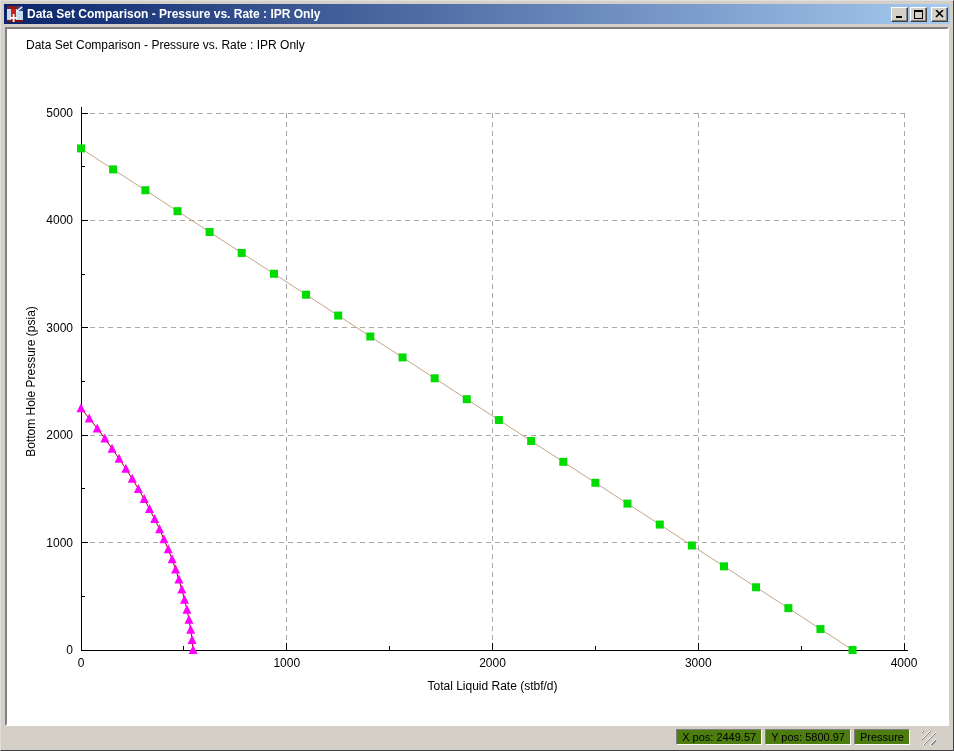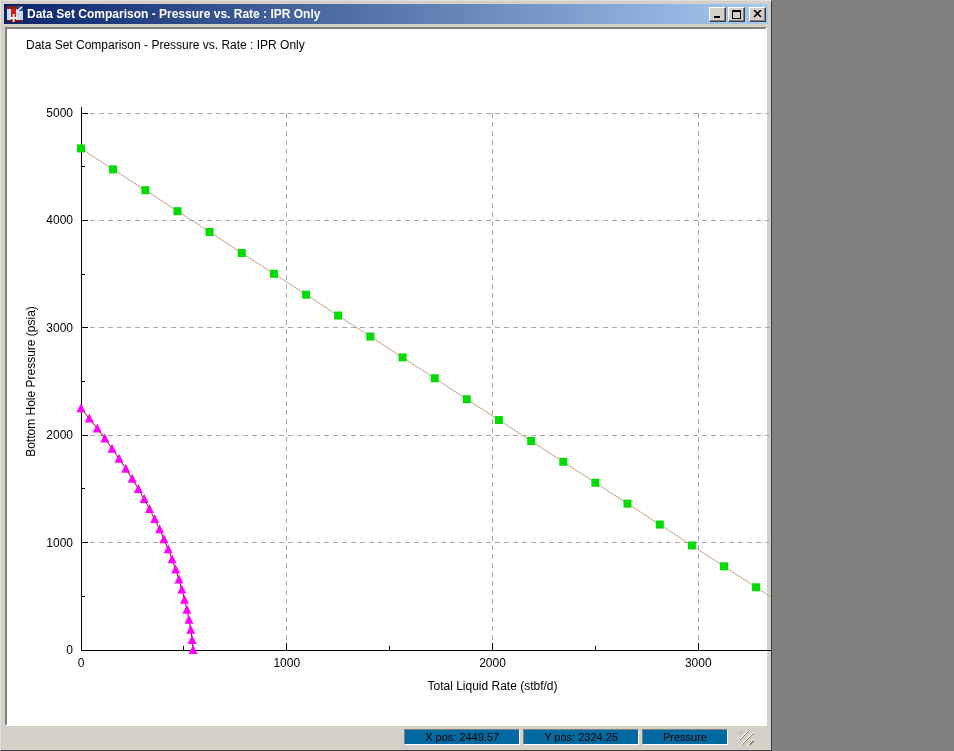--- a/index.html
+++ b/index.html
@@ -1,18 +1,18 @@
 <!DOCTYPE html>
 <html><head>
 <meta charset="utf-8">
 <style>
   html,body{margin:0;padding:0;background:#808080;}
   *{box-sizing:border-box;}
   .window{
-    position:relative;width:772px;height:751px;background:#D4D0C8;
+    position:relative;width:954px;height:751px;background:#D4D0C8;
     border-top:1px solid #DFDFDF;border-left:1px solid #DFDFDF;
     border-right:1px solid #404040;border-bottom:1px solid #404040;
     font-family:"Liberation Sans",sans-serif;overflow:hidden;
   }
   .titlebar{
     position:absolute;left:3px;top:3px;right:3px;height:20px;
     background:linear-gradient(to right,#0A246A,#A6CAF0);
     display:flex;align-items:center;padding:0 2px;
   }
   .app-icon{width:16px;height:16px;margin-left:1px;display:inline-flex;}
@@ -34,21 +34,21 @@
   }
   .chart-heading{
     position:absolute;left:19px;top:9px;font-size:12px;color:#000000;white-space:nowrap;
   }
   #chart{position:absolute;left:0;top:0;font-family:"Liberation Sans",sans-serif;}
   .statusbar{
     position:absolute;left:4px;right:4px;bottom:4px;height:19px;background:#D4D0C8;
     display:flex;align-items:center;justify-content:flex-end;padding-right:13px;
   }
   .panel{
-    height:16px;background:#0369a1;margin-left:3px;padding:0 20px;
+    height:16px;background:#4d7c0f;margin-left:3px;padding:0 5px;
     border:1px solid;border-color:#808080 #FFFFFF #FFFFFF #808080;
     font-size:11px;color:#000000;display:flex;align-items:center;white-space:nowrap;
   }
   .grip{
     width:14px;height:14px;margin-left:12px;align-self:flex-end;margin-bottom:1px;
     background:repeating-linear-gradient(135deg,
       #FFFFFF 0px,#FFFFFF 1px,#808080 1px,#808080 2px,transparent 2px,transparent 5px);
   }
 </style>
 </head>
@@ -185,18 +185,18 @@
         <polygon points="183.66475000000003,595.8088 179.16475000000003,604.8088 188.16475000000003,604.8088" fill="#FF00FF"></polygon>
         <polygon points="185.10500000000002,605.9044 180.60500000000002,614.9044 189.60500000000002,614.9044" fill="#FF00FF"></polygon>
         <polygon points="186.13375000000002,616 181.63375000000002,625 190.63375000000002,625" fill="#FF00FF"></polygon>
         <text x="485.5" y="661" text-anchor="middle" font-size="12" fill="#000">Total Liquid Rate (stbf/d)</text>
         <text x="28" y="352.5" text-anchor="middle" font-size="12" fill="#000" transform="rotate(-90 28 352.5)">Bottom Hole Pressure (psia)</text>
       </svg>
   </div>
 
   <div class="statusbar">
     <span class="panel">X pos: 2449.57</span>
-    <span class="panel">Y pos: 2324.25</span>
+    <span class="panel">Y pos: 5800.97</span>
     <span class="panel">Pressure</span>
     <span class="grip"></span>
   </div>
 
 </div>
 
 </body></html>

